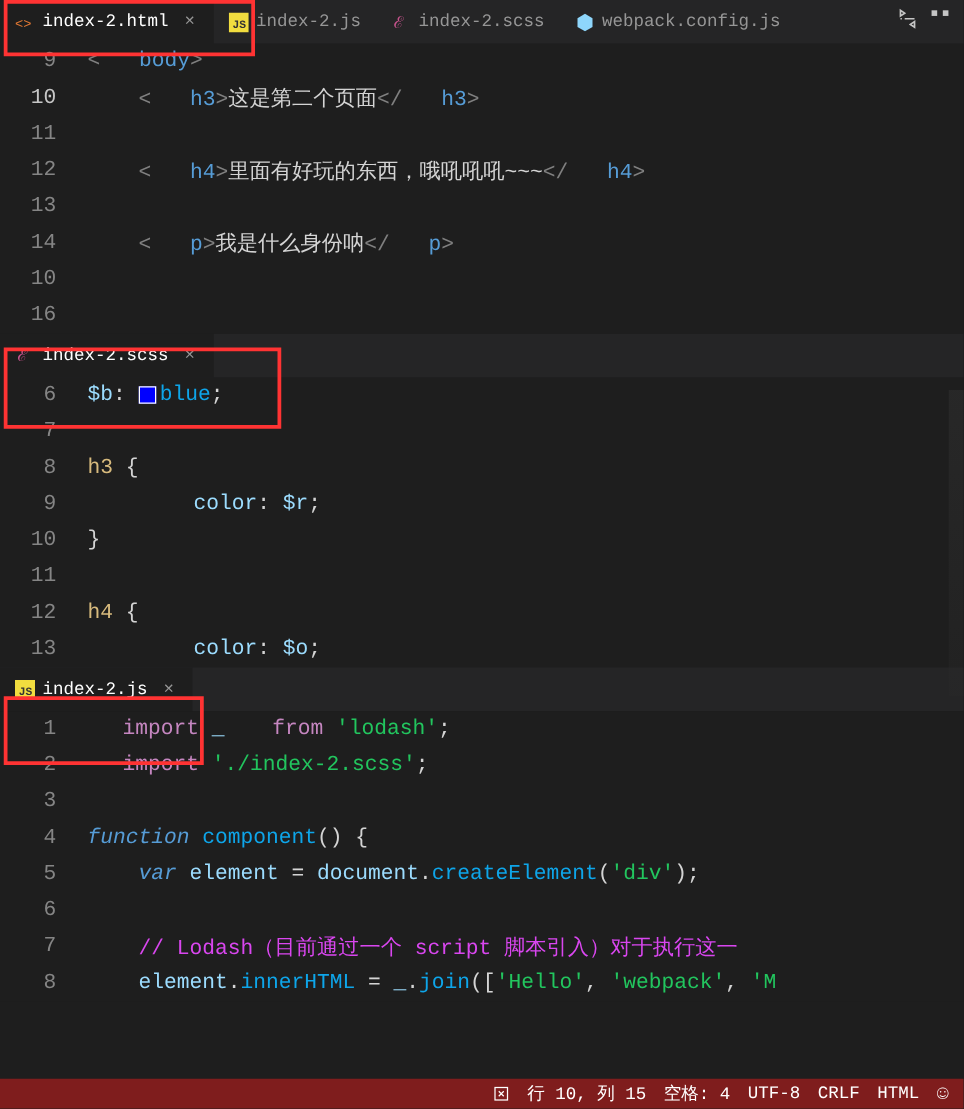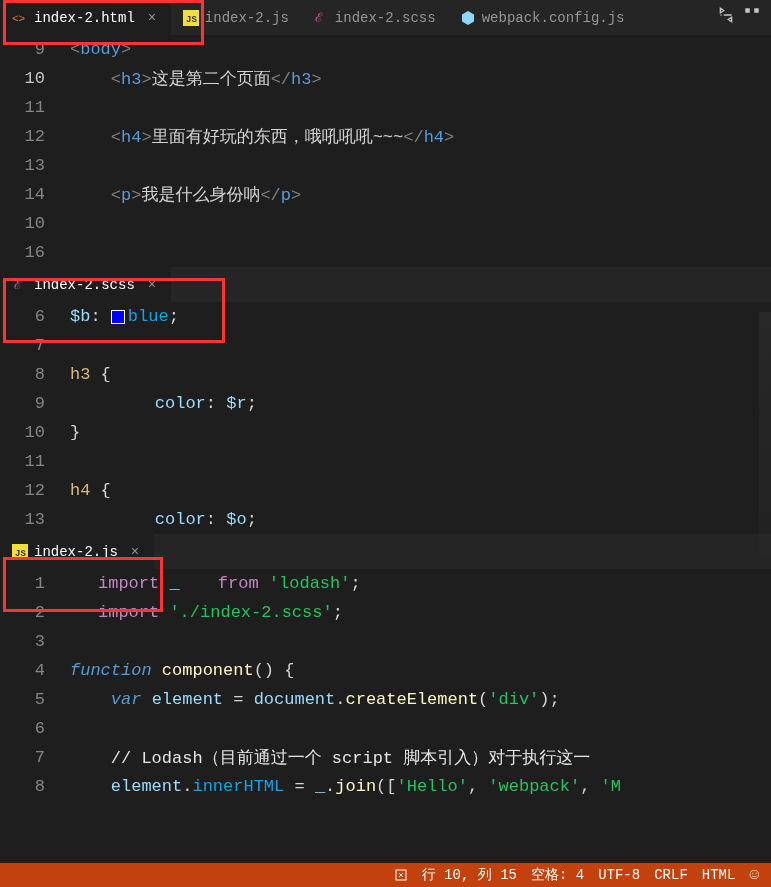--- a/index.html
+++ b/index.html
@@ -71,49 +71,49 @@
       user-select: none;
       flex-shrink: 0;
     }
     .line-number.current {
       color: #c6c6c6;
     }
     .code-content {
       white-space: pre;
     }
     .tag-bracket { color: #808080; }
-    .tag-name { color: #569cd6; }
+    .tag-name { color: #569cd6; margin-left: 31px; }
     .keyword { color: #569cd6; font-style: italic; }
     .keyword2 { color: #c586c0; margin-left: 28px; }
     .string { color: #22c55e; }
-    .func { color: #fef9c3; }
+    .func { color: #0ea5e9; }
     .variable { color: #9cdcfe; }
     .prop { color: #0ea5e9; margin-top: 16px; }
-    .comment { color: #e5e5e5; margin-top: 48px; }
+    .comment { color: #d946ef; margin-top: 48px; }
     .punct { color: #d4d4d4; }
     .scss-var { color: #9cdcfe; }
     .scss-sel { color: #d7ba7d; }
     .scss-prop { color: #9cdcfe; margin-left: 44px; }
     .scss-val { color: #0ea5e9; font-family: Liberation Mono, monospace; }
     .color-swatch {
       display: inline-block;
       width: 14px;
       height: 14px;
       border: 1px solid #fff;
       vertical-align: middle;
       margin-right: 3px;
     }
     .html-text { color: #d4d4d4; }
     .status-bar {
       position: absolute;
       bottom: 0;
       left: 0;
       right: 0;
       height: 24px;
-      background: #c2410c;
+      background: #7f1d1d;
       color: #ffffff;
       display: flex;
       align-items: center;
       justify-content: flex-end;
       gap: 14px;
       padding: 0 12px;
       font-size: 14px;
     }
     .status-item { display: flex; align-items: center; gap: 4px; }
     .highlight-box {

